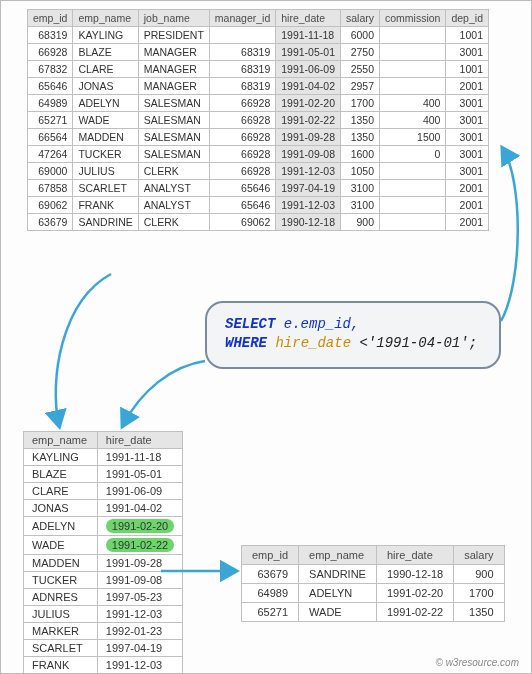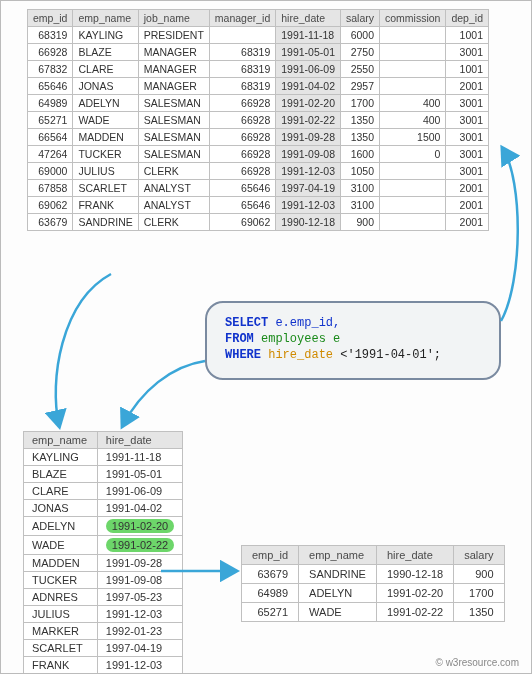--- a/index.html
+++ b/index.html
@@ -40,23 +40,24 @@
   
   #sql-box {
     position: absolute;
     top: 300px; left: 204px;
     width: 296px;
     background: #f2f4f5;
     border: 2px solid #7a8aa0;
     border-radius: 18px;
     padding: 12px 16px 14px 18px;
     font-family: "Courier New", monospace;
-    font-size: 12px;
+    font-size: 14px;
     line-height: 1.35;
     color: #222;
+    font-style: italic;
   }
   .kw  { color: #1133cc; font-weight: bold; }
   .col { color: #1133cc; }
   .tblname { color: #1a8a1a; }
   .datecol { color: #d08a00; }
 
   
   #mini-table { position: absolute; top: 430px; left: 22px; }
   #mini-table th, #mini-table td { font-size: 11px; padding: 2px 8px; }
 
@@ -64,20 +65,21 @@
   #result-table th, #result-table td { font-size: 11px; padding: 3px 10px; }
 
   
   svg.arrows { position: absolute; top: 0; left: 0; width: 532px; height: 674px; pointer-events: none; }
 
   
   #footer {
     position: absolute;
     bottom: 5px; right: 12px;
     font-size: 10px;
+    font-style: italic;
     color: #888;
     margin-top: 6px;
   }
 </style>
 </head>
 <body>
 
 <table id="main-table" class="tbl">
   <thead>
       <tr>
@@ -210,21 +212,20 @@
         <td class="txt hl-date">1990-12-18</td>
         <td>900</td>
         <td></td>
         <td>2001</td>
       </tr>
     </tbody>
 </table>
 
 <div id="sql-box">
   <div><span class="kw">SELECT </span><span class="col">e.emp_id,</span></div>
-  <div><span class="kw">FROM </span><span class="tblname">employees e</span></div>
   <div><span class="kw">WHERE </span><span class="datecol">hire_date </span><span>&lt;'1991-04-01';</span></div>
 </div>
 
 <table id="mini-table" class="tbl">
   <thead>
       <tr>
     <th class="txt">emp_name</th>
     <th class="txt">hire_date</th>
   </tr>
     </thead>

